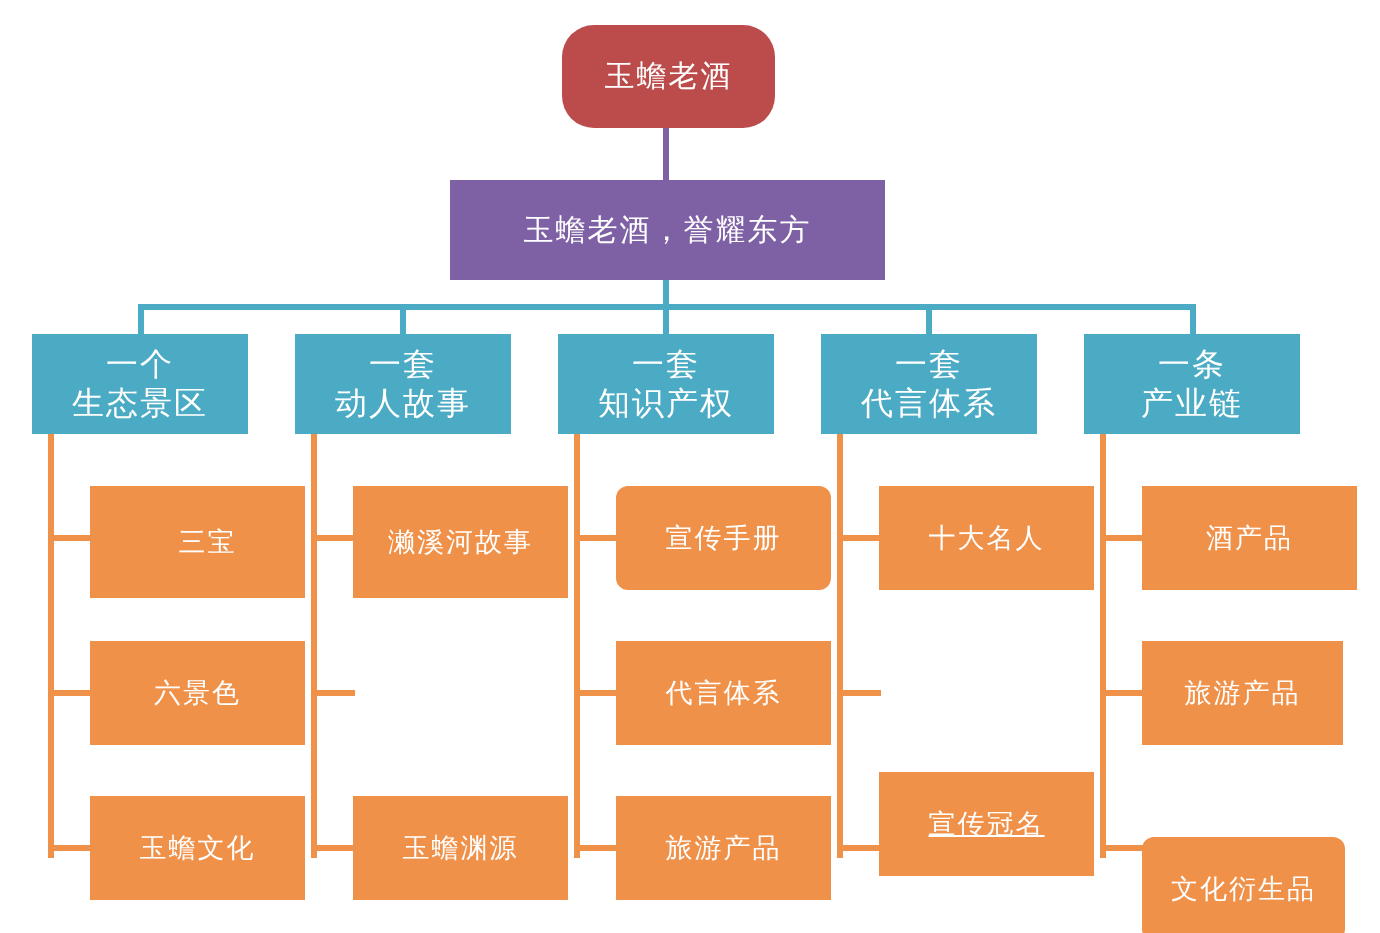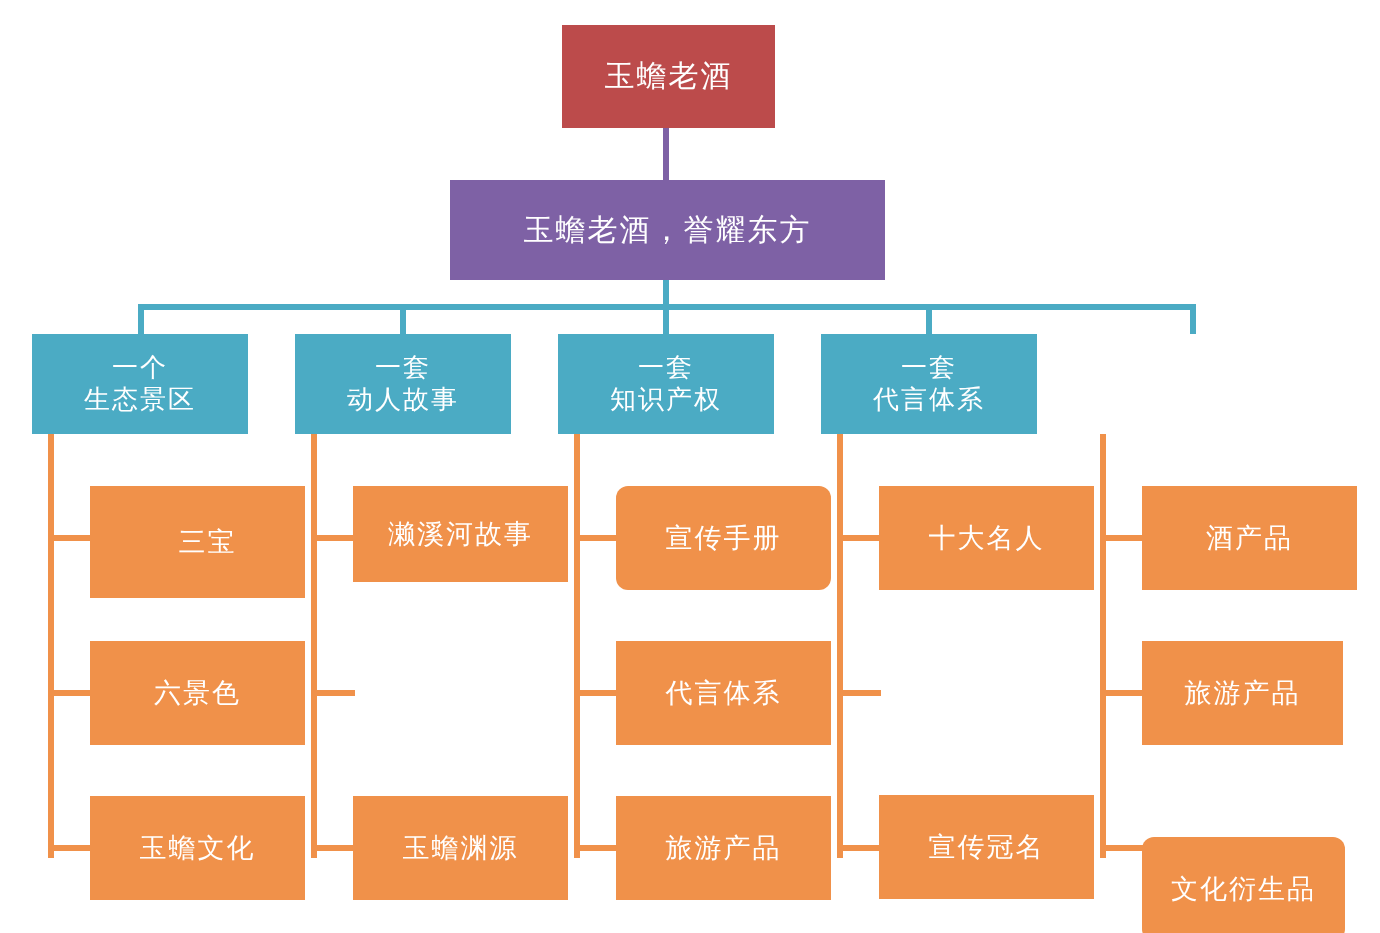--- a/index.html
+++ b/index.html
@@ -37,21 +37,21 @@
   .node-root {
     background: #bc4b4b;
     font-size: 30px;
   }
   .node-slogan {
     background: #7e61a5;
     font-size: 30px;
   }
   .node-branch {
     background: #4babc4;
-    font-size: 26px;
+    font-size: 32px;
     text-align: center;
   }
   .node-leaf {
     background: #f0914a;
     font-size: 27px;
   }
   .node-line {
     display: block;
   }
 
@@ -62,21 +62,21 @@
   }
   .conn-purple { background: #7e61a5; }
   .conn-teal   { background: #4babc4; }
   .conn-orange { background: #f0914a; }
 </style>
 </head>
 <body>
 
 <div id="canvas">
 
-  <div class="node node-root" style="left:562px; top:25px; width:213px; height:103px;">
+  <div class="node node-root" style="left:562px; top:25px; width:213px; height:103px;border-radius:32px;">
     <span class="node-line">玉蟾老酒</span>
   </div>
 
   <div class="conn conn-purple" style="left:663px; top:128px; width:6px; height:52px;"></div>
 
   <div class="node node-slogan" style="left:450px; top:180px; width:435px; height:100px;">
     <span class="node-line">玉蟾老酒，誉耀东方</span>
   </div>
 
   <div class="conn conn-teal" style="left:663px; top:280px; width:6px; height:26px;"></div>
@@ -98,20 +98,24 @@
     <span class="node-line">动人故事</span>
   </div>
   <div class="node node-branch" style="left:558px; top:334px; width:216px; height:100px;">
     <span class="node-line">一套</span>
     <span class="node-line">知识产权</span>
   </div>
   <div class="node node-branch" style="left:821px; top:334px; width:216px; height:100px;">
     <span class="node-line">一套</span>
     <span class="node-line">代言体系</span>
   </div>
+  <div class="node node-branch" style="left:1084px; top:334px; width:216px; height:100px;">
+    <span class="node-line">一条</span>
+    <span class="node-line">产业链</span>
+  </div>
 
   <div class="conn conn-orange" style="left:48px; top:434px; width:6px; height:424px;"></div>
   <div class="conn conn-orange" style="left:48px; top:535px; width:44px; height:6px;"></div>
   <div class="conn conn-orange" style="left:48px; top:690px; width:44px; height:6px;"></div>
   <div class="conn conn-orange" style="left:48px; top:845px; width:44px; height:6px;"></div>
 
   <div class="node node-leaf" style="left:90px; top:486px; width:215px; height:112px;padding-left:20px;">
     <span class="node-line">三宝</span>
   </div>
   <div class="node node-leaf" style="left:90px; top:641px; width:215px; height:104px;">
@@ -119,21 +123,21 @@
   </div>
   <div class="node node-leaf" style="left:90px; top:796px; width:215px; height:104px;justify-content:center;">
     <span class="node-line">玉蟾文化</span>
   </div>
 
   <div class="conn conn-orange" style="left:311px; top:434px; width:6px; height:424px;"></div>
   <div class="conn conn-orange" style="left:311px; top:535px; width:44px; height:6px;"></div>
   <div class="conn conn-orange" style="left:311px; top:690px; width:44px; height:6px;"></div>
   <div class="conn conn-orange" style="left:311px; top:845px; width:44px; height:6px;"></div>
 
-  <div class="node node-leaf" style="left:353px; top:486px; width:215px; height:96px;">
+  <div class="node node-leaf" style="left:353px; top:486px; width:215px; height:112px;">
     <span class="node-line">濑溪河故事</span>
   </div>
   <div class="node node-leaf" style="left:353px; top:796px; width:215px; height:104px;">
     <span class="node-line">玉蟾渊源</span>
   </div>
 
   <div class="conn conn-orange" style="left:574px; top:434px; width:6px; height:424px;"></div>
   <div class="conn conn-orange" style="left:574px; top:535px; width:44px; height:6px;"></div>
   <div class="conn conn-orange" style="left:574px; top:690px; width:44px; height:6px;"></div>
   <div class="conn conn-orange" style="left:574px; top:845px; width:44px; height:6px;"></div>
@@ -149,21 +153,21 @@
   </div>
 
   <div class="conn conn-orange" style="left:837px; top:434px; width:6px; height:424px;"></div>
   <div class="conn conn-orange" style="left:837px; top:535px; width:44px; height:6px;"></div>
   <div class="conn conn-orange" style="left:837px; top:690px; width:44px; height:6px;"></div>
   <div class="conn conn-orange" style="left:837px; top:845px; width:44px; height:6px;"></div>
 
   <div class="node node-leaf" style="left:879px; top:486px; width:215px; height:104px;">
     <span class="node-line">十大名人</span>
   </div>
-  <div class="node node-leaf" style="left:879px; top:795px; width:215px; height:104px;">
+  <div class="node node-leaf" style="left:879px; top:772px; width:215px; height:104px;text-decoration:underline;">
     <span class="node-line">宣传冠名</span>
   </div>
 
   <div class="conn conn-orange" style="left:1100px; top:434px; width:6px; height:424px;"></div>
   <div class="conn conn-orange" style="left:1100px; top:535px; width:44px; height:6px;"></div>
   <div class="conn conn-orange" style="left:1100px; top:690px; width:44px; height:6px;"></div>
   <div class="conn conn-orange" style="left:1100px; top:845px; width:44px; height:6px;"></div>
 
   <div class="node node-leaf" style="left:1142px; top:486px; width:215px; height:104px;">
     <span class="node-line">酒产品</span>

